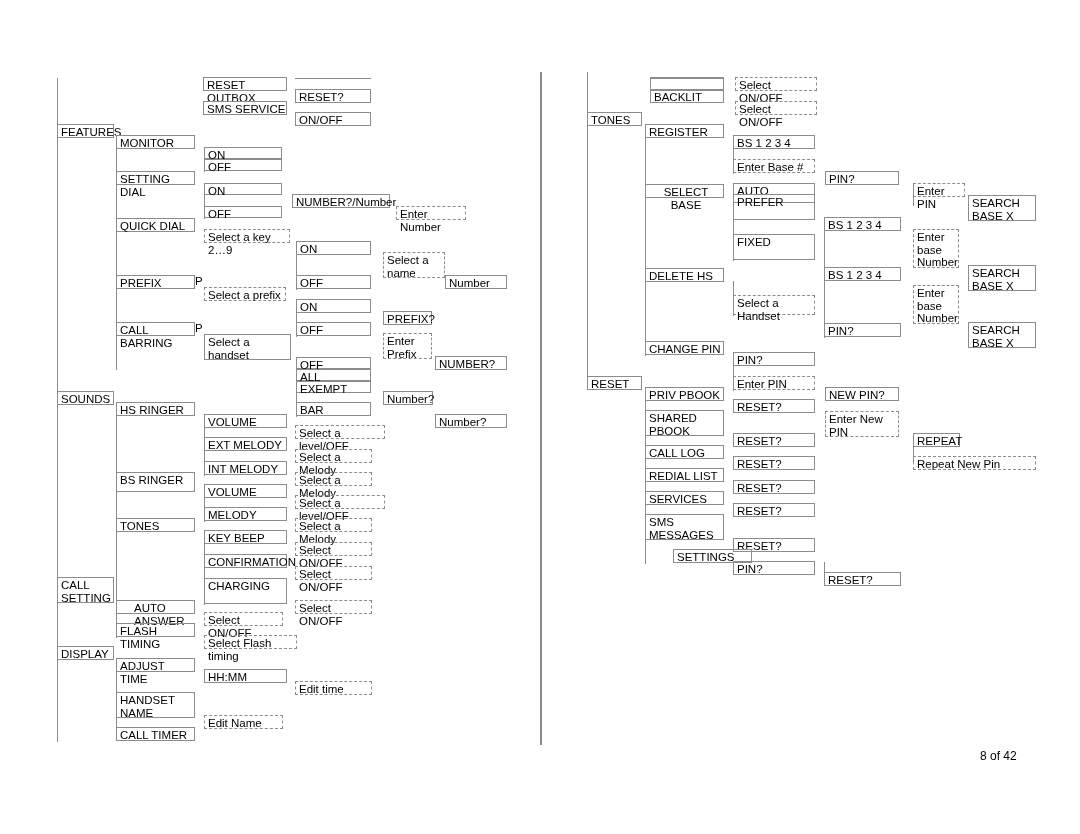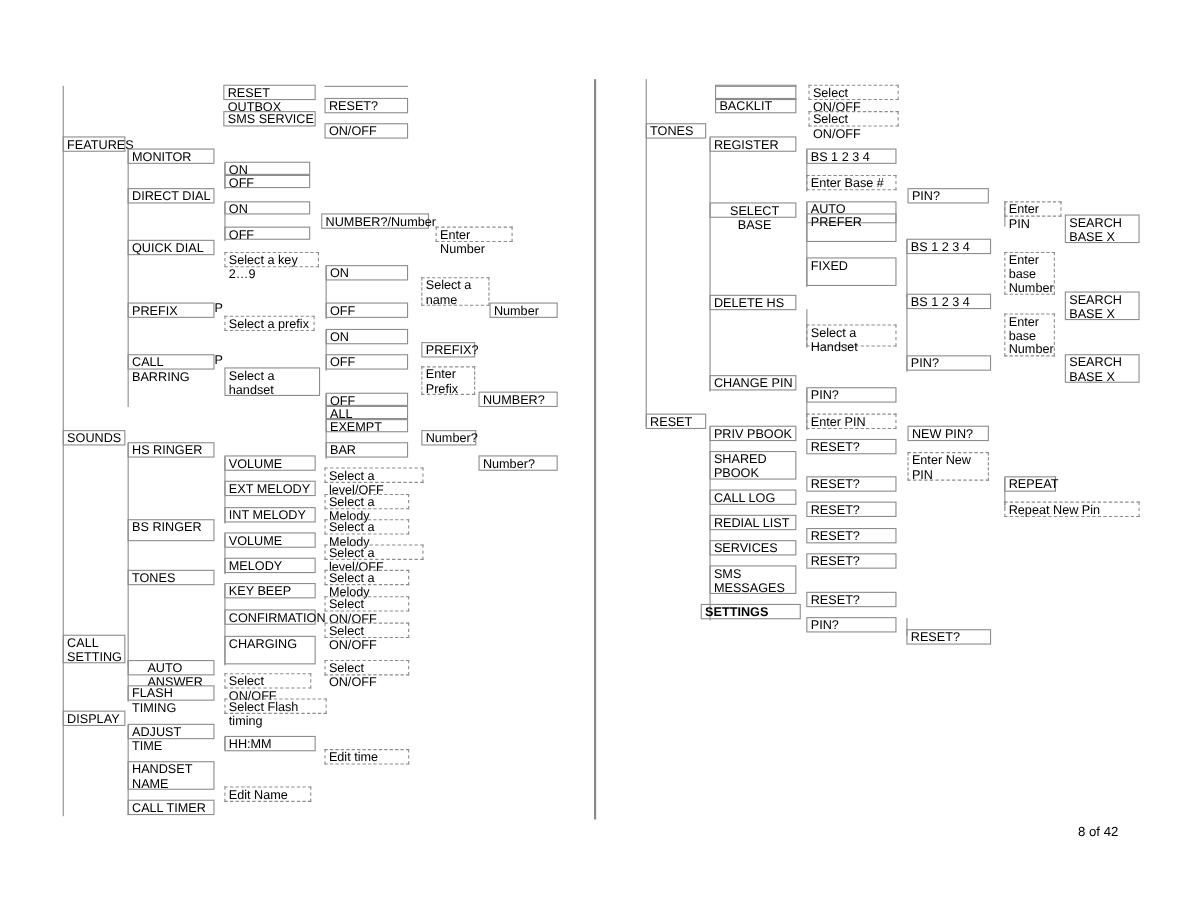--- a/index.html
+++ b/index.html
@@ -110,21 +110,21 @@
 
   <div id="left-nodes">
       <div class="node solid" style="left: 203px; top: 77px; width: 84px; height: 14px;">RESET OUTBOX</div>
       <div class="node solid" style="left: 295px; top: 89px; width: 76px; height: 14px;">RESET?</div>
       <div class="node solid" style="left: 203px; top: 101px; width: 84px; height: 14px;">SMS SERVICE</div>
       <div class="node solid" style="left: 295px; top: 112px; width: 76px; height: 14px;">ON/OFF</div>
       <div class="node solid" style="left: 57px; top: 124px; width: 57px; height: 14px;">FEATURES</div>
       <div class="node solid" style="left: 116px; top: 135px; width: 79px; height: 14px;">MONITOR</div>
       <div class="node solid" style="left: 204px; top: 147px; width: 78px; height: 12px;">ON</div>
       <div class="node solid" style="left: 204px; top: 159px; width: 78px; height: 12px;">OFF</div>
-      <div class="node solid" style="left: 116px; top: 171px; width: 79px; height: 14px;">DIRECT DIAL</div>
+      <div class="node solid" style="left: 116px; top: 171px; width: 79px; height: 14px;">SETTING DIAL</div>
       <div class="node solid" style="left: 204px; top: 183px; width: 78px; height: 12px;">ON</div>
       <div class="node solid" style="left: 292px; top: 194px; width: 98px; height: 14px;">NUMBER?/Number</div>
       <div class="node solid" style="left: 204px; top: 206px; width: 78px; height: 12px;">OFF</div>
       <div class="node dashed" style="left: 396px; top: 206px; width: 70px; height: 14px;">Enter Number</div>
       <div class="node solid" style="left: 116px; top: 218px; width: 79px; height: 14px;">QUICK DIAL</div>
       <div class="node dashed" style="left: 204px; top: 229px; width: 86px; height: 14px;">Select a key 2…9</div>
       <div class="node solid" style="left: 296px; top: 241px; width: 75px; height: 14px;">ON</div>
       <div class="node dashed" style="left: 383px; top: 252px; width: 62px; height: 26px;">Select a
 name</div>
       <div class="node solid" style="left: 116px; top: 275px; width: 79px; height: 14px;">PREFIX</div>
@@ -227,21 +227,21 @@
       <div class="node solid" style="left: 645px; top: 445px; width: 79px; height: 14px;">CALL LOG</div>
       <div class="node solid" style="left: 733px; top: 456px; width: 82px; height: 14px;">RESET?</div>
       <div class="node dashed" style="left: 913px; top: 456px; width: 123px; height: 14px;">Repeat New Pin</div>
       <div class="node solid" style="left: 645px; top: 468px; width: 79px; height: 14px;">REDIAL LIST</div>
       <div class="node solid" style="left: 733px; top: 480px; width: 82px; height: 14px;">RESET?</div>
       <div class="node solid" style="left: 645px; top: 491px; width: 79px; height: 14px;">SERVICES</div>
       <div class="node solid" style="left: 733px; top: 503px; width: 82px; height: 14px;">RESET?</div>
       <div class="node solid" style="left: 645px; top: 514px; width: 79px; height: 26px;">SMS
 MESSAGES</div>
       <div class="node solid" style="left: 733px; top: 538px; width: 82px; height: 14px;">RESET?</div>
-      <div class="node solid" style="left: 637px; top: 549px; width: 91px; height: 14px; font-weight: bold;">SETTINGS</div>
+      <div class="node solid" style="left: 673px; top: 549px; width: 79px; height: 14px;">SETTINGS</div>
       <div class="node solid" style="left: 733px; top: 561px; width: 82px; height: 14px;">PIN?</div>
       <div class="node solid" style="left: 824px; top: 572px; width: 77px; height: 14px;">RESET?</div>
     </div>
   <div id="markers">
       <span class="marker" style="left: 195px; top: 275px;">P</span>
       <span class="marker" style="left: 195px; top: 322px;">P</span>
     </div>
 
   <div class="footer" id="page-footer" style="left:980px;top:749px;">8 of 42</div>
 </div>

